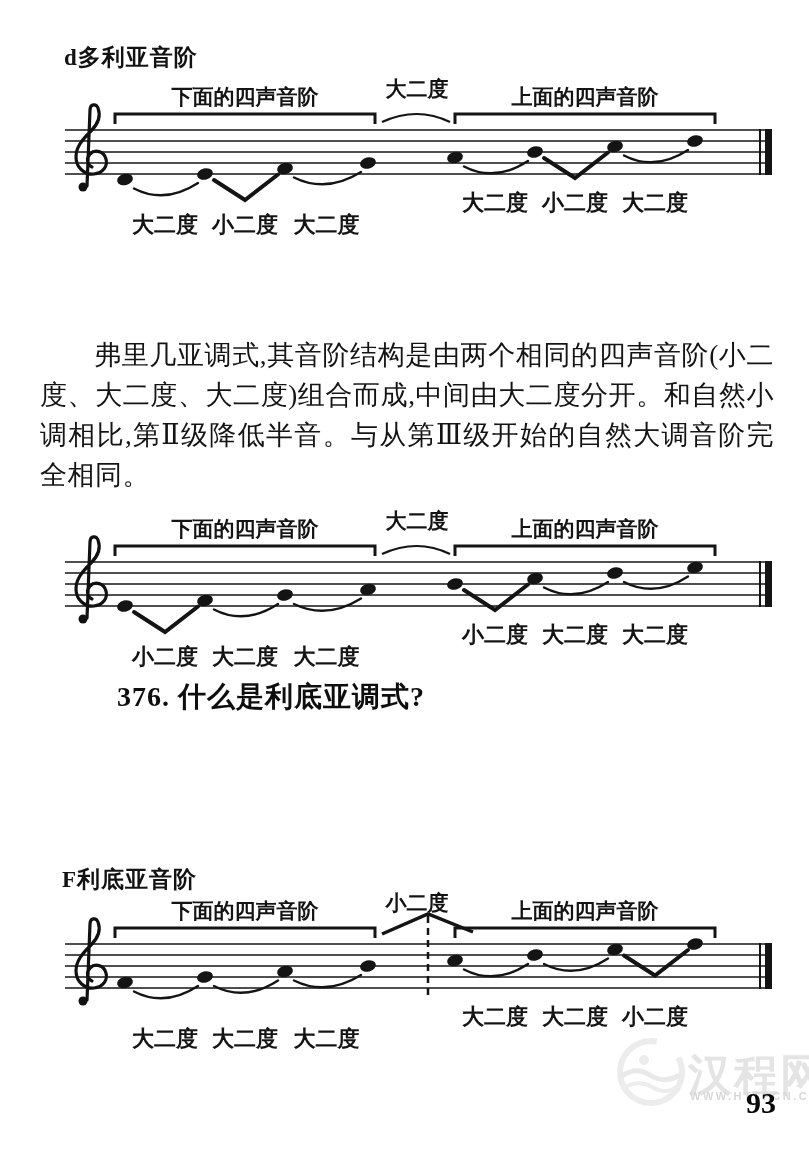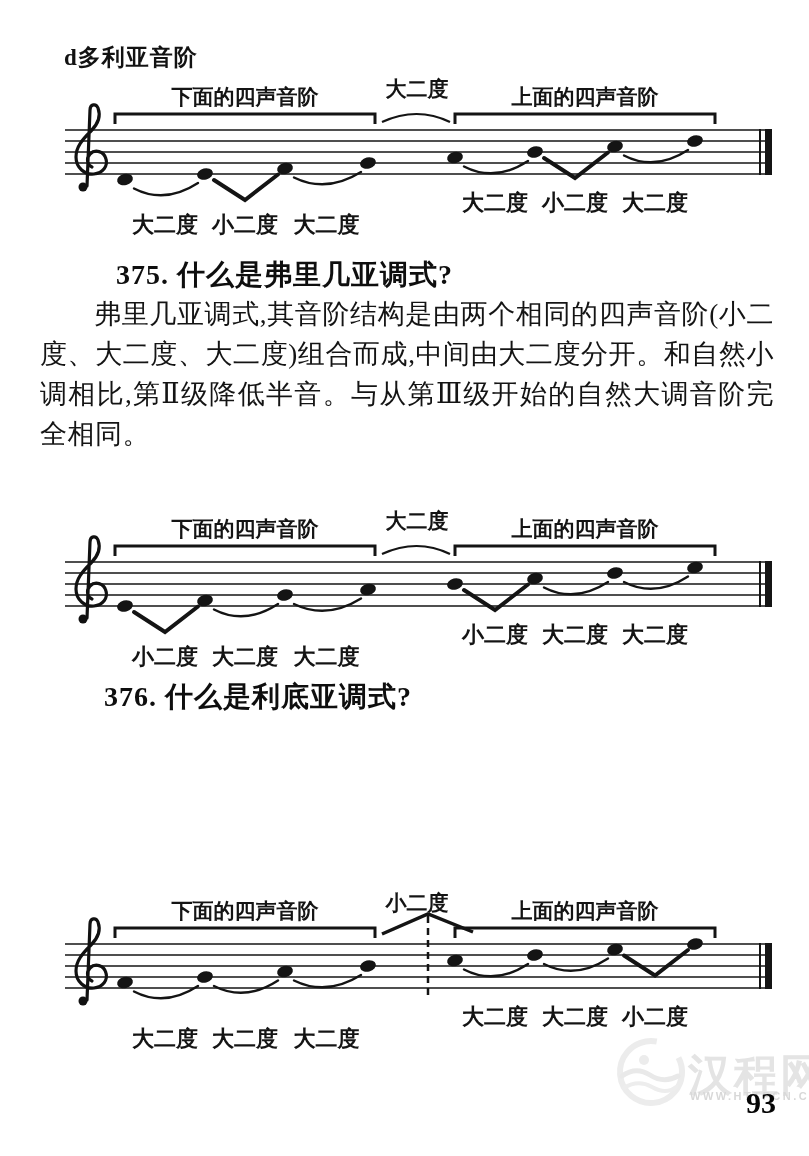--- a/index.html
+++ b/index.html
@@ -14,21 +14,21 @@
   .fig{position:absolute;}
   .fig text{
     font-family:"Liberation Serif","DejaVu Serif",serif;font-weight:600;fill:#141414;
   }
   .q-heading{
     position:absolute;font-size:28px;font-weight:700;letter-spacing:1px;color:#0e0e0e;
     white-space:nowrap;
   }
   .q-body{
     position:absolute;font-size:27px;line-height:40px;color:#141414;
-    text-align:justify;text-indent:2em;letter-spacing:0.5px;
+    text-align:justify;text-indent:2em;letter-spacing:0.5px;margin-top:41px;
   }
   .watermark{position:absolute;left:596px;top:1028px;width:213px;height:90px;}
   .wm-name{
     position:absolute;left:92px;top:18px;font-size:44px;font-weight:700;color:#e4e4e4;
     letter-spacing:2px;white-space:nowrap;
   }
   .wm-url{
     position:absolute;left:94px;top:62px;font-size:11px;font-weight:700;color:#d8d8d8;
     letter-spacing:2.5px;font-family:"Liberation Sans","DejaVu Sans",sans-serif;white-space:nowrap;
   }
@@ -75,21 +75,20 @@
       <path d="M 514 88 L 545 108 L 578 82.5" fill="none" stroke="#141414" stroke-width="4" stroke-linecap="round"></path>
       <path d="M 594 85.5 Q 625 101.5 658 80" fill="none" stroke="#141414" stroke-width="2.4" stroke-linecap="round"></path>
       <text x="135" y="162" text-anchor="middle" font-size="22">大二度</text>
       <text x="215" y="162" text-anchor="middle" font-size="22">小二度</text>
       <text x="296.5" y="162" text-anchor="middle" font-size="22">大二度</text>
       <text x="465" y="140" text-anchor="middle" font-size="22">大二度</text>
       <text x="545" y="140" text-anchor="middle" font-size="22">小二度</text>
       <text x="625" y="140" text-anchor="middle" font-size="22">大二度</text>
     </svg>
 
-  <div class="q-heading" style="left:116px;top:256px">375. 什么是弗里几亚调式?</div>
   <div class="q-body" style="left:40px;top:294px;width:734px">弗里几亚调式,其音阶结构是由两个相同的四声音阶(小二度、大二度、大二度)组合而成,中间由大二度分开。和自然小调相比,第Ⅱ级降低半音。与从第Ⅲ级开始的自然大调音阶完全相同。</div>
 
   <svg class="fig" style="left:30px;top:502px" width="770" height="178" viewBox="0 0 770 178">
       <line x1="35" y1="60" x2="742" y2="60" stroke="#141414" stroke-width="1.6"></line>
       <line x1="35" y1="71" x2="742" y2="71" stroke="#141414" stroke-width="1.6"></line>
       <line x1="35" y1="82" x2="742" y2="82" stroke="#141414" stroke-width="1.6"></line>
       <line x1="35" y1="93" x2="742" y2="93" stroke="#141414" stroke-width="1.6"></line>
       <line x1="35" y1="104" x2="742" y2="104" stroke="#141414" stroke-width="1.6"></line>
       <line x1="730" y1="59" x2="730" y2="105" stroke="#141414" stroke-width="2"></line>
       <rect x="735" y="59" width="7" height="46" fill="#141414"></rect>
@@ -116,22 +115,23 @@
       <path d="M 514 85.5 Q 545 101.5 578 80" fill="none" stroke="#141414" stroke-width="2.4" stroke-linecap="round"></path>
       <path d="M 594 80 Q 625 96 658 74.5" fill="none" stroke="#141414" stroke-width="2.4" stroke-linecap="round"></path>
       <text x="135" y="162" text-anchor="middle" font-size="22">小二度</text>
       <text x="215" y="162" text-anchor="middle" font-size="22">大二度</text>
       <text x="296.5" y="162" text-anchor="middle" font-size="22">大二度</text>
       <text x="465" y="140" text-anchor="middle" font-size="22">小二度</text>
       <text x="545" y="140" text-anchor="middle" font-size="22">大二度</text>
       <text x="625" y="140" text-anchor="middle" font-size="22">大二度</text>
     </svg>
 
-  <div class="q-heading" style="left:104px;top:678px">376. 什么是利底亚调式?</div>
+  <div class="q-heading" style="left:117px;top:678px">376. 什么是利底亚调式?</div>
 
+  <div class="scale-label" style="left:62px;top:864px">F利底亚音阶</div>
   <svg class="fig" style="left:30px;top:884px" width="770" height="178" viewBox="0 0 770 178">
       <line x1="35" y1="60" x2="742" y2="60" stroke="#141414" stroke-width="1.6"></line>
       <line x1="35" y1="71" x2="742" y2="71" stroke="#141414" stroke-width="1.6"></line>
       <line x1="35" y1="82" x2="742" y2="82" stroke="#141414" stroke-width="1.6"></line>
       <line x1="35" y1="93" x2="742" y2="93" stroke="#141414" stroke-width="1.6"></line>
       <line x1="35" y1="104" x2="742" y2="104" stroke="#141414" stroke-width="1.6"></line>
       <line x1="730" y1="59" x2="730" y2="105" stroke="#141414" stroke-width="2"></line>
       <rect x="735" y="59" width="7" height="46" fill="#141414"></rect>
       <path d="M 57 116 L 60 40 C 60 34 66 33 68 38 C 71 46 68 54 61 61 C 52 70 46 77 46 87 C 46 98 55 105 64 104 C 73 103 78 96 76 89 C 74 81 65 79 60 84 C 56 88 57 95 62 97" fill="none" stroke="#111" stroke-width="3.2" stroke-linecap="round"></path>
       <circle cx="53" cy="117" r="4.5" fill="#111"></circle>

